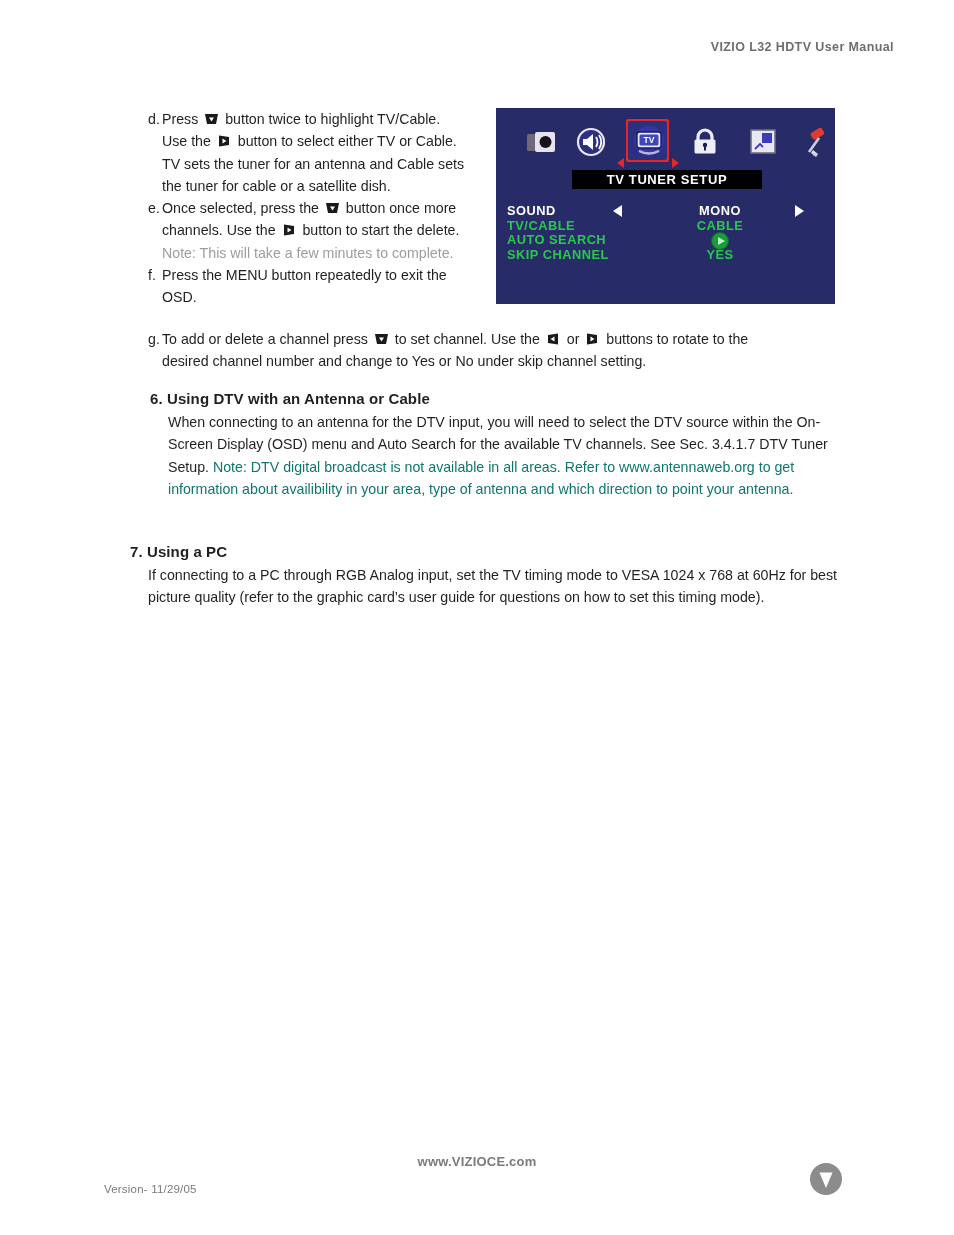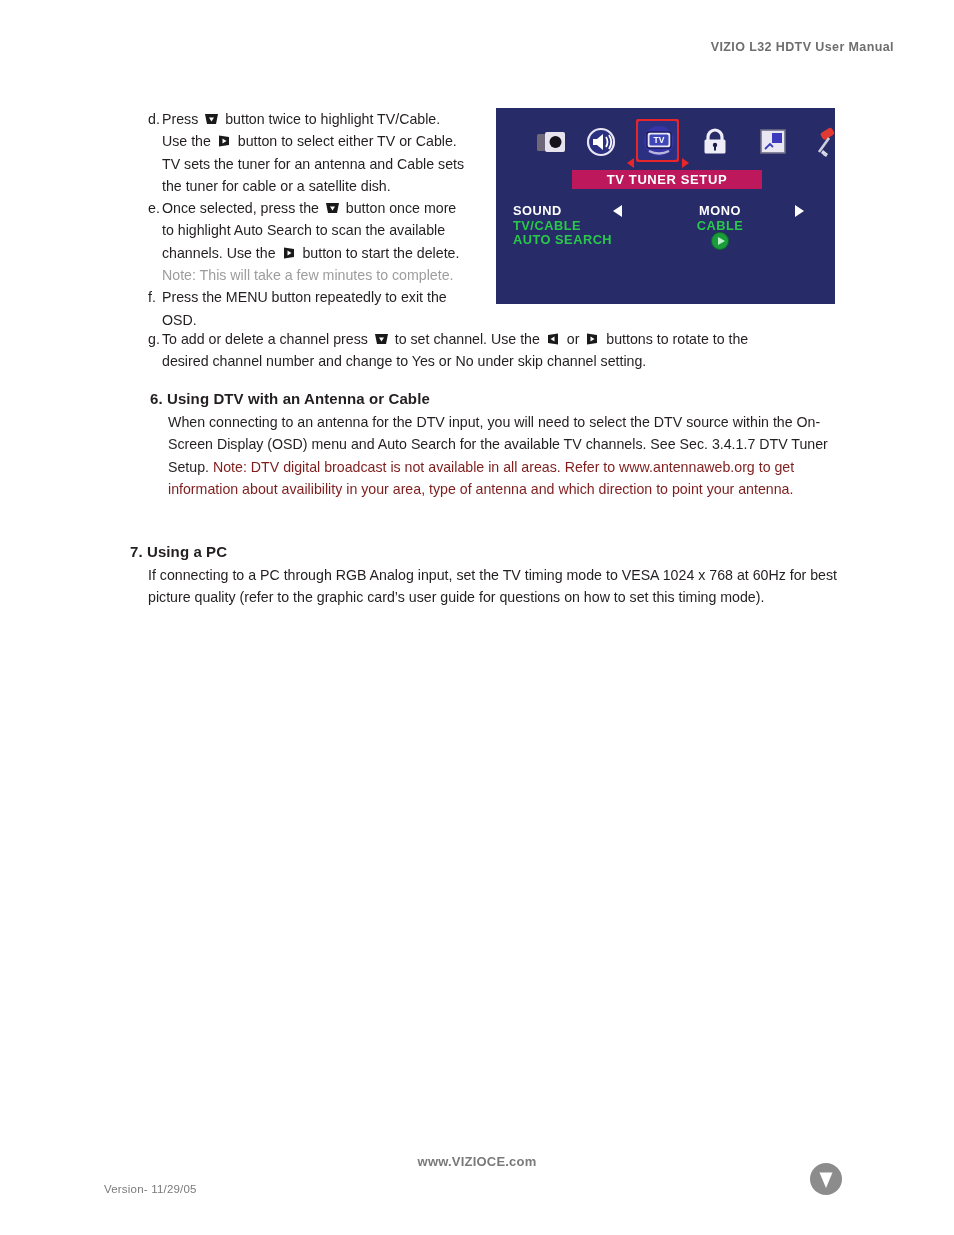--- a/index.html
+++ b/index.html
@@ -80,21 +80,21 @@
     left: 496px;
     top: 108px;
     width: 339px;
     height: 196px;
     background: #272c68;
     overflow: hidden;
   }
   .osd-iconbar {
     position: absolute;
     top: 14px;
-    left: 12px;
+    left: 2px;
     width: 100%;
     height: 46px;
   }
   .osd-icon {
     position: absolute;
     top: 0;
     width: 40px;
     height: 40px;
   }
   .osd-icon.i0 { left: 24px; }
@@ -135,21 +135,21 @@
     left: 174px;
     border-left: 7px solid #e8262a;
   }
 
   .osd-title {
     position: absolute;
     left: 76px;
     top: 62px;
     width: 190px;
     height: 19px;
-    background: #be185d;
+    background: #000000;
     color: #ffffff;
     font-size: 13px;
     font-weight: bold;
     letter-spacing: 0.6px;
     text-align: center;
     line-height: 19px;
   }
 
   .osd-rows {
     position: absolute;
@@ -160,21 +160,21 @@
     font-weight: bold;
     letter-spacing: 0.5px;
   }
   .osd-row {
     position: relative;
     height: 14.5px;
     line-height: 14.5px;
   }
   .osd-row .lbl {
     position: absolute;
-    left: 17px;
+    left: 11px;
     color: #29c84b;
   }
   .osd-row.active .lbl { color: #ffffff; }
   .osd-row .val {
     position: absolute;
     left: 176px;
     width: 96px;
     text-align: center;
     color: #29c84b;
   }
@@ -222,21 +222,21 @@
     color: #231f20;
     margin: 0 0 4px 0;
     letter-spacing: 0.1px;
   }
   .section-body {
     padding-left: 18px;
     font-size: 14.2px;
     line-height: 22.3px;
     color: #231f20;
   }
-  .section-body .gray { color: #7f1d1d; }
+  .section-body .gray { color: #0f766e; }
   .sect-6 { top: 390px; margin-left: 20px; }
   .sect-7 { top: 543px; }
 
   
   .footer-version {
     position: absolute;
     left: 104px;
     top: 1170px;
     font-size: 11.5px;
     color: #7a7a7a;
@@ -286,21 +286,20 @@
     <div class="step indent-1"><span>Use the </span><span class="btn-glyph"><svg width="15" height="12" viewBox="0 0 15 12">
           <path d="M2 0.5 L12 2 L12 10 L2 11.5 Z" fill="#1a1a1a"></path>
           <path d="M5.5 3.5 L9.5 6 L5.5 8.5 Z" fill="#ffffff"></path>
         </svg></span><span> button to select either TV or Cable.</span></div>
     <div class="step indent-1"><span>TV sets the tuner for an antenna and Cable sets</span></div>
     <div class="step indent-1"><span>the tuner for cable or a satellite dish.</span></div>
     <div class="step indent-1"><span class="step-label">e.</span><span>Once selected, press the </span><span class="btn-glyph"><svg width="15" height="12" viewBox="0 0 15 12">
           <path d="M1 1 L14 1 L12 11 L3 11 Z" fill="#1a1a1a"></path>
           <path d="M5 4.5 L10 4.5 L7.5 8.5 Z" fill="#ffffff"></path>
         </svg></span><span> button once more</span></div>
-    <div class="step indent-1"><span>to highlight Auto Search to scan the available</span></div>
     <div class="step indent-1"><span>channels. Use the </span><span class="btn-glyph"><svg width="15" height="12" viewBox="0 0 15 12">
           <path d="M2 0.5 L12 2 L12 10 L2 11.5 Z" fill="#1a1a1a"></path>
           <path d="M5.5 3.5 L9.5 6 L5.5 8.5 Z" fill="#ffffff"></path>
         </svg></span><span> button to start the delete.</span></div>
     <div class="step indent-1"><span class="note-gray">Note: This will take a few minutes to complete.</span></div>
     <div class="step indent-1"><span class="step-label">f.</span><span>Press the MENU button repeatedly to exit the</span></div>
     <div class="step indent-1"><span>OSD.</span></div>
   </div>
 
 <div class="osd">
@@ -378,20 +377,24 @@
       </div>
       <div class="osd-row">
         <span class="lbl">TV/CABLE</span>
         <span class="val">CABLE</span>
       </div>
       <div class="osd-row">
         <span class="lbl">AUTO SEARCH</span>
         <span class="val"></span>
         <span class="play-circle"></span>
       </div>
+      <div class="osd-row">
+        <span class="lbl">SKIP CHANNEL</span>
+        <span class="val">YES</span>
+      </div>
     </div>
 </div>
 
 <div class="wide-steps" id="steps-wide">
     <div class="step indent-1"><span class="step-label">g.</span><span>To add or delete a channel press </span><span class="btn-glyph"><svg width="15" height="12" viewBox="0 0 15 12">
           <path d="M1 1 L14 1 L12 11 L3 11 Z" fill="#1a1a1a"></path>
           <path d="M5 4.5 L10 4.5 L7.5 8.5 Z" fill="#ffffff"></path>
         </svg></span><span> to set channel.  Use the </span><span class="btn-glyph"><svg width="15" height="12" viewBox="0 0 15 12">
           <path d="M12 0.5 L2 2 L2 10 L12 11.5 Z" fill="#1a1a1a"></path>
           <path d="M8.5 3.5 L4.5 6 L8.5 8.5 Z" fill="#ffffff"></path>

